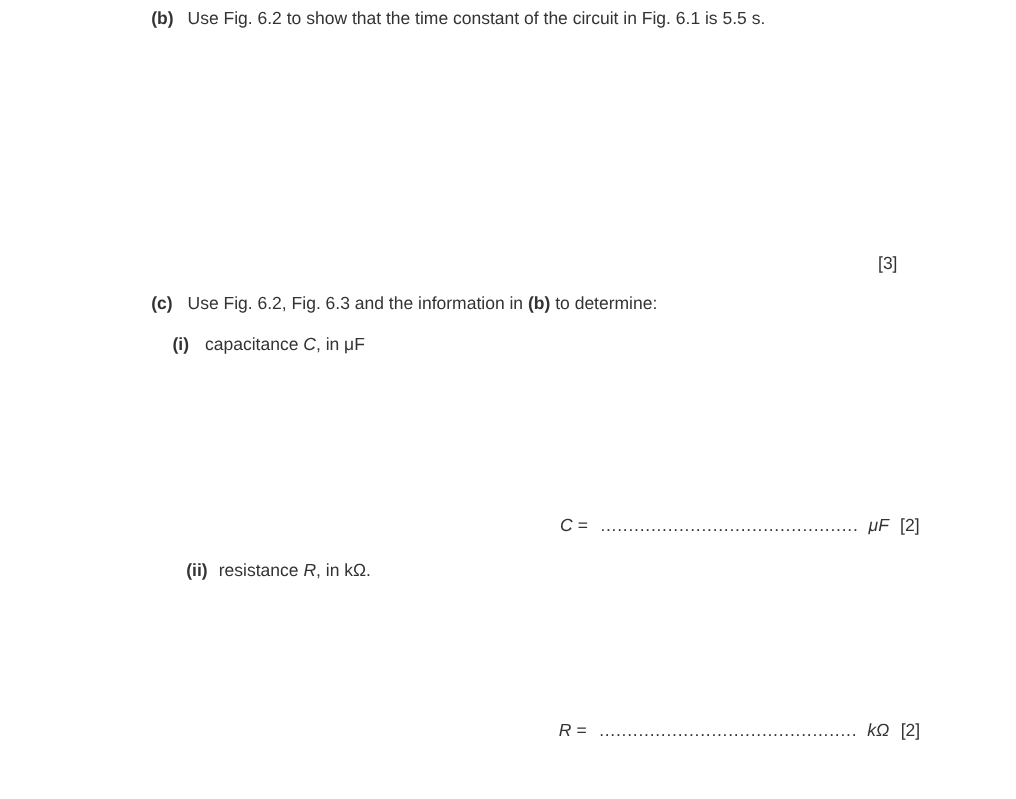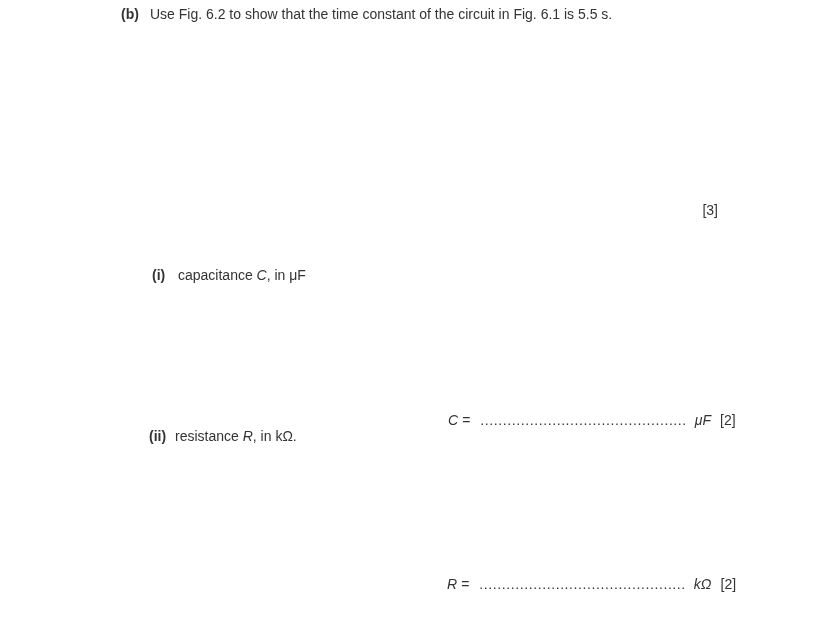--- a/index.html
+++ b/index.html
@@ -26,37 +26,40 @@
   .marks { position: absolute; white-space: nowrap; }
   .answer { position: absolute; white-space: nowrap; }
   .answer .eq { margin-left: 4px; }
   .answer .dots { margin-left: 10px; letter-spacing: 0.6px; }
   .answer .unit { margin-left: 8px; font-style: italic; }
   .answer .marks-inline { margin-left: 9px; }
 
   .q-b   { top: 6px;   left: 121px; }
   .m-b   { top: 202px; right: 95px; }
   .q-c   { top: 234px; left: 121px; }
-  .q-ci  { top: 267px; left: 152px; }
+  .q-ci  { top: 267px; left: 138px; }
   .ans-c { top: 412px; left: 448px; }
-  .q-cii { top: 428px; left: 149px; }
+  .q-cii { top: 448px; left: 149px; }
   .ans-r { top: 576px; left: 447px; }
   .total { top: 607px; right: 91px; margin-top: 30px; }
 </style>
 </head>
 <body>
 
 <div class="page">
 
   <div class="line q-b">
     <span class="lbl q-label">(b)</span><span>Use Fig. 6.2 to show that the time constant of the circuit in Fig. 6.1 is 5.5 s.</span>
   </div>
 
   <div class="marks m-b">[3]</div>
 
+  <div class="line q-c">
+    <span class="lbl q-label">(c)</span><span><span>Use Fig. 6.2, Fig. 6.3 and the information in </span><span class="lbl">(b)</span><span> to determine:</span></span>
+  </div>
 
   <div class="line q-ci">
     <span class="lbl sub-label">(i)</span><span><span>capacitance </span><span class="sym">C</span><span>, in μF</span></span>
   </div>
 
   <div class="answer ans-c">
     <span class="sym">C</span><span class="eq">=</span><span class="dots">..............................................</span><span class="unit">μF</span><span class="marks-inline">[2]</span>
   </div>
 
   <div class="line q-cii">

